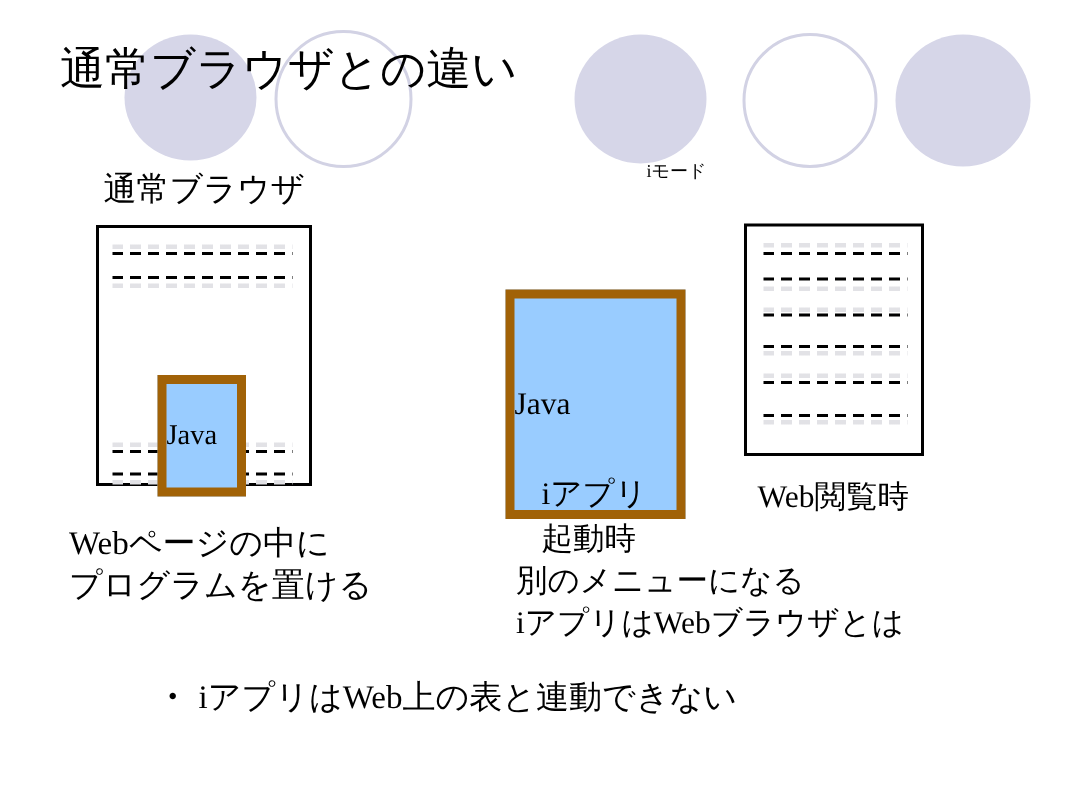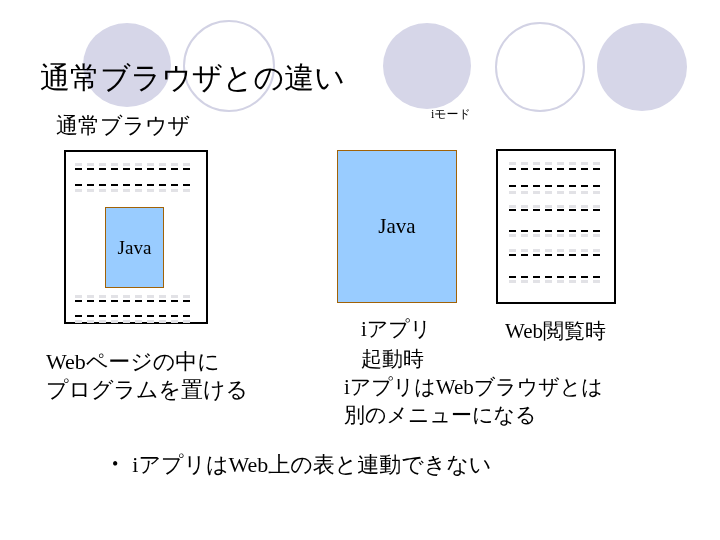--- a/index.html
+++ b/index.html
@@ -30,21 +30,20 @@
   .circle.outlined { background: transparent; border: 2px solid var(--circle-outline); }
 
   .title {
     position: absolute;
     left: 40px; top: 26px;
     font-family: "Liberation Sans", "DejaVu Sans", sans-serif;
     font-size: 30px;
     font-weight: normal;
     letter-spacing: 0px;
     z-index: 2;
-    margin-top: 32px;
   }
   .col-label { position: absolute; font-size: 22px; z-index: 2; }
 
   .outline-box {
     position: absolute;
     background: #fff;
     border: 2px solid var(--box-border);
     z-index: 1;
   }
   .dash {
@@ -52,25 +51,26 @@
     height: 2px;
     background: repeating-linear-gradient(90deg, var(--dash-black) 0 7px, transparent 7px 12px);
   }
   .dash.faint {
     height: 3px;
     background: repeating-linear-gradient(90deg, var(--dash-faint) 0 7px, transparent 7px 12px);
   }
   .java-box {
     position: absolute;
     background: var(--java-fill);
-    border: 1px solid #a16207;
+    border: 6px solid #a16207;
     display: flex;
     align-items: center;
-    justify-content: center;
+    justify-content: flex-start;
     z-index: 2;
+    margin-top: 43px;
   }
   .java-box .java-text { font-size: 19px; }
   .java-box.big .java-text { font-size: 21px; }
 
   .caption { position: absolute; font-size: 21px; line-height: 30px; z-index: 2; }
   .caption.tight { line-height: 28px; }
   .caption.large { font-size: 22px; line-height: 28px; }
 
   .bullet-row {
     position: absolute;
@@ -88,21 +88,21 @@
 <div class="slide">
 
   <div class="circle filled" style="left:83px;  top:23px; width:88px; height:84px;"></div>
   <div class="circle outlined" style="left:183px; top:20px; width:92px; height:92px;"></div>
   <div class="circle filled" style="left:383px; top:23px; width:88px; height:86px;"></div>
   <div class="circle outlined" style="left:495px; top:22px; width:90px; height:90px;"></div>
   <div class="circle filled" style="left:597px; top:23px; width:90px; height:88px;"></div>
 
   <h1 class="title">通常ブラウザとの違い</h1>
 
-  <div class="col-label" style="left:56px; top:111px;">通常ブラウザ</div>
+  <div class="col-label" style="left:69px; top:111px;">通常ブラウザ</div>
   <div class="col-label" style="left:431px; top:106px; font-size:12px;">iモード</div>
 
   <div class="outline-box" style="left:64px; top:150px; width:144px; height:174px;">
     <div class="dash faint" style="left:9px; top:11px;  width:120px;"></div>
     <div class="dash" style="left:9px; top:16px;  width:120px;"></div>
     <div class="dash" style="left:9px; top:32px;  width:120px;"></div>
     <div class="dash faint" style="left:9px; top:37px;  width:120px;"></div>
     <div class="dash faint" style="left:9px; top:143px; width:120px;"></div>
     <div class="dash" style="left:9px; top:148px; width:120px;"></div>
     <div class="dash" style="left:9px; top:163px; width:120px;"></div>
@@ -137,22 +137,22 @@
   </div>
 
   <div class="caption large" style="left:46px; top:348px;">
     <div>Webページの中に</div>
     <div>プログラムを置ける</div>
   </div>
 
   <div class="caption" style="left:505px; top:316px;">Web閲覧時</div>
 
   <div class="caption tight" style="left:344px; top:373px;">
+    <div>別のメニューになる</div>
     <div>iアプリはWebブラウザとは</div>
-    <div>別のメニューになる</div>
   </div>
 
   <div class="bullet-row">
     <span class="bullet-dot">•</span>
     <span>iアプリはWeb上の表と連動できない</span>
   </div>
 
 </div>
 
 </body></html>

